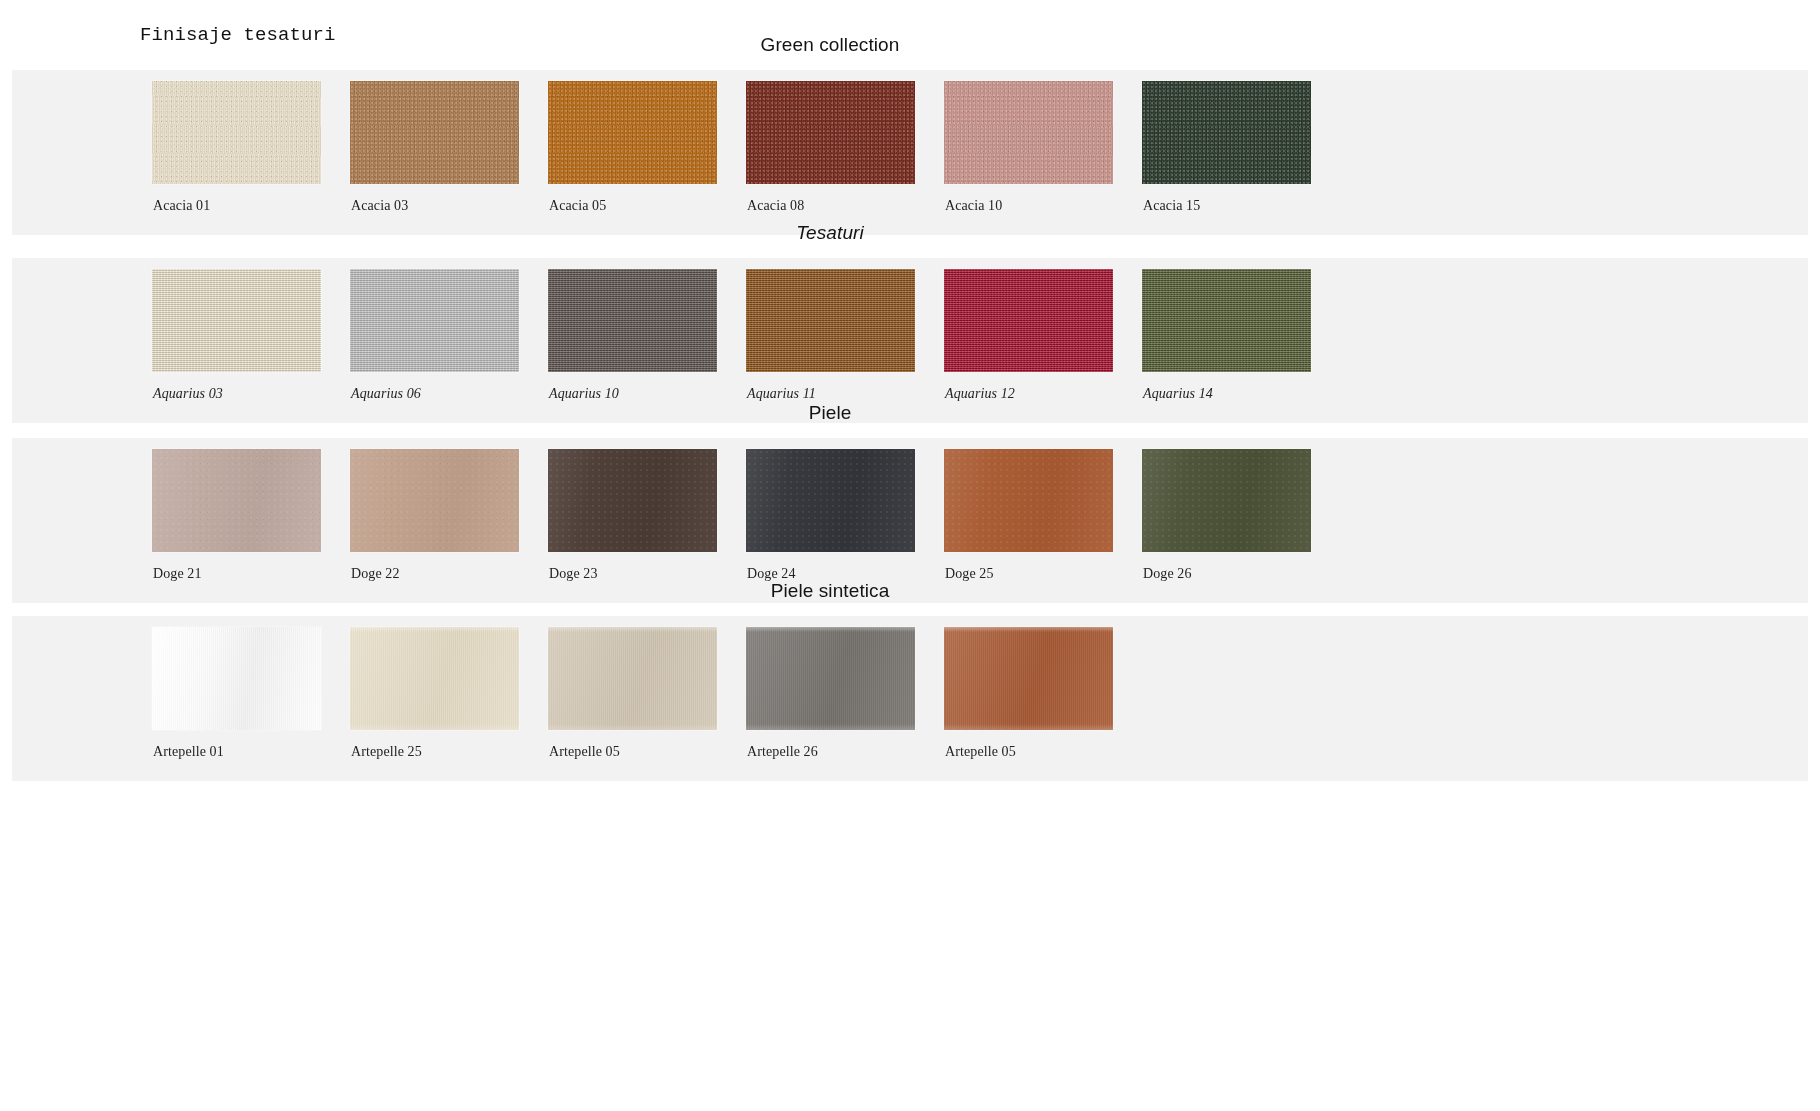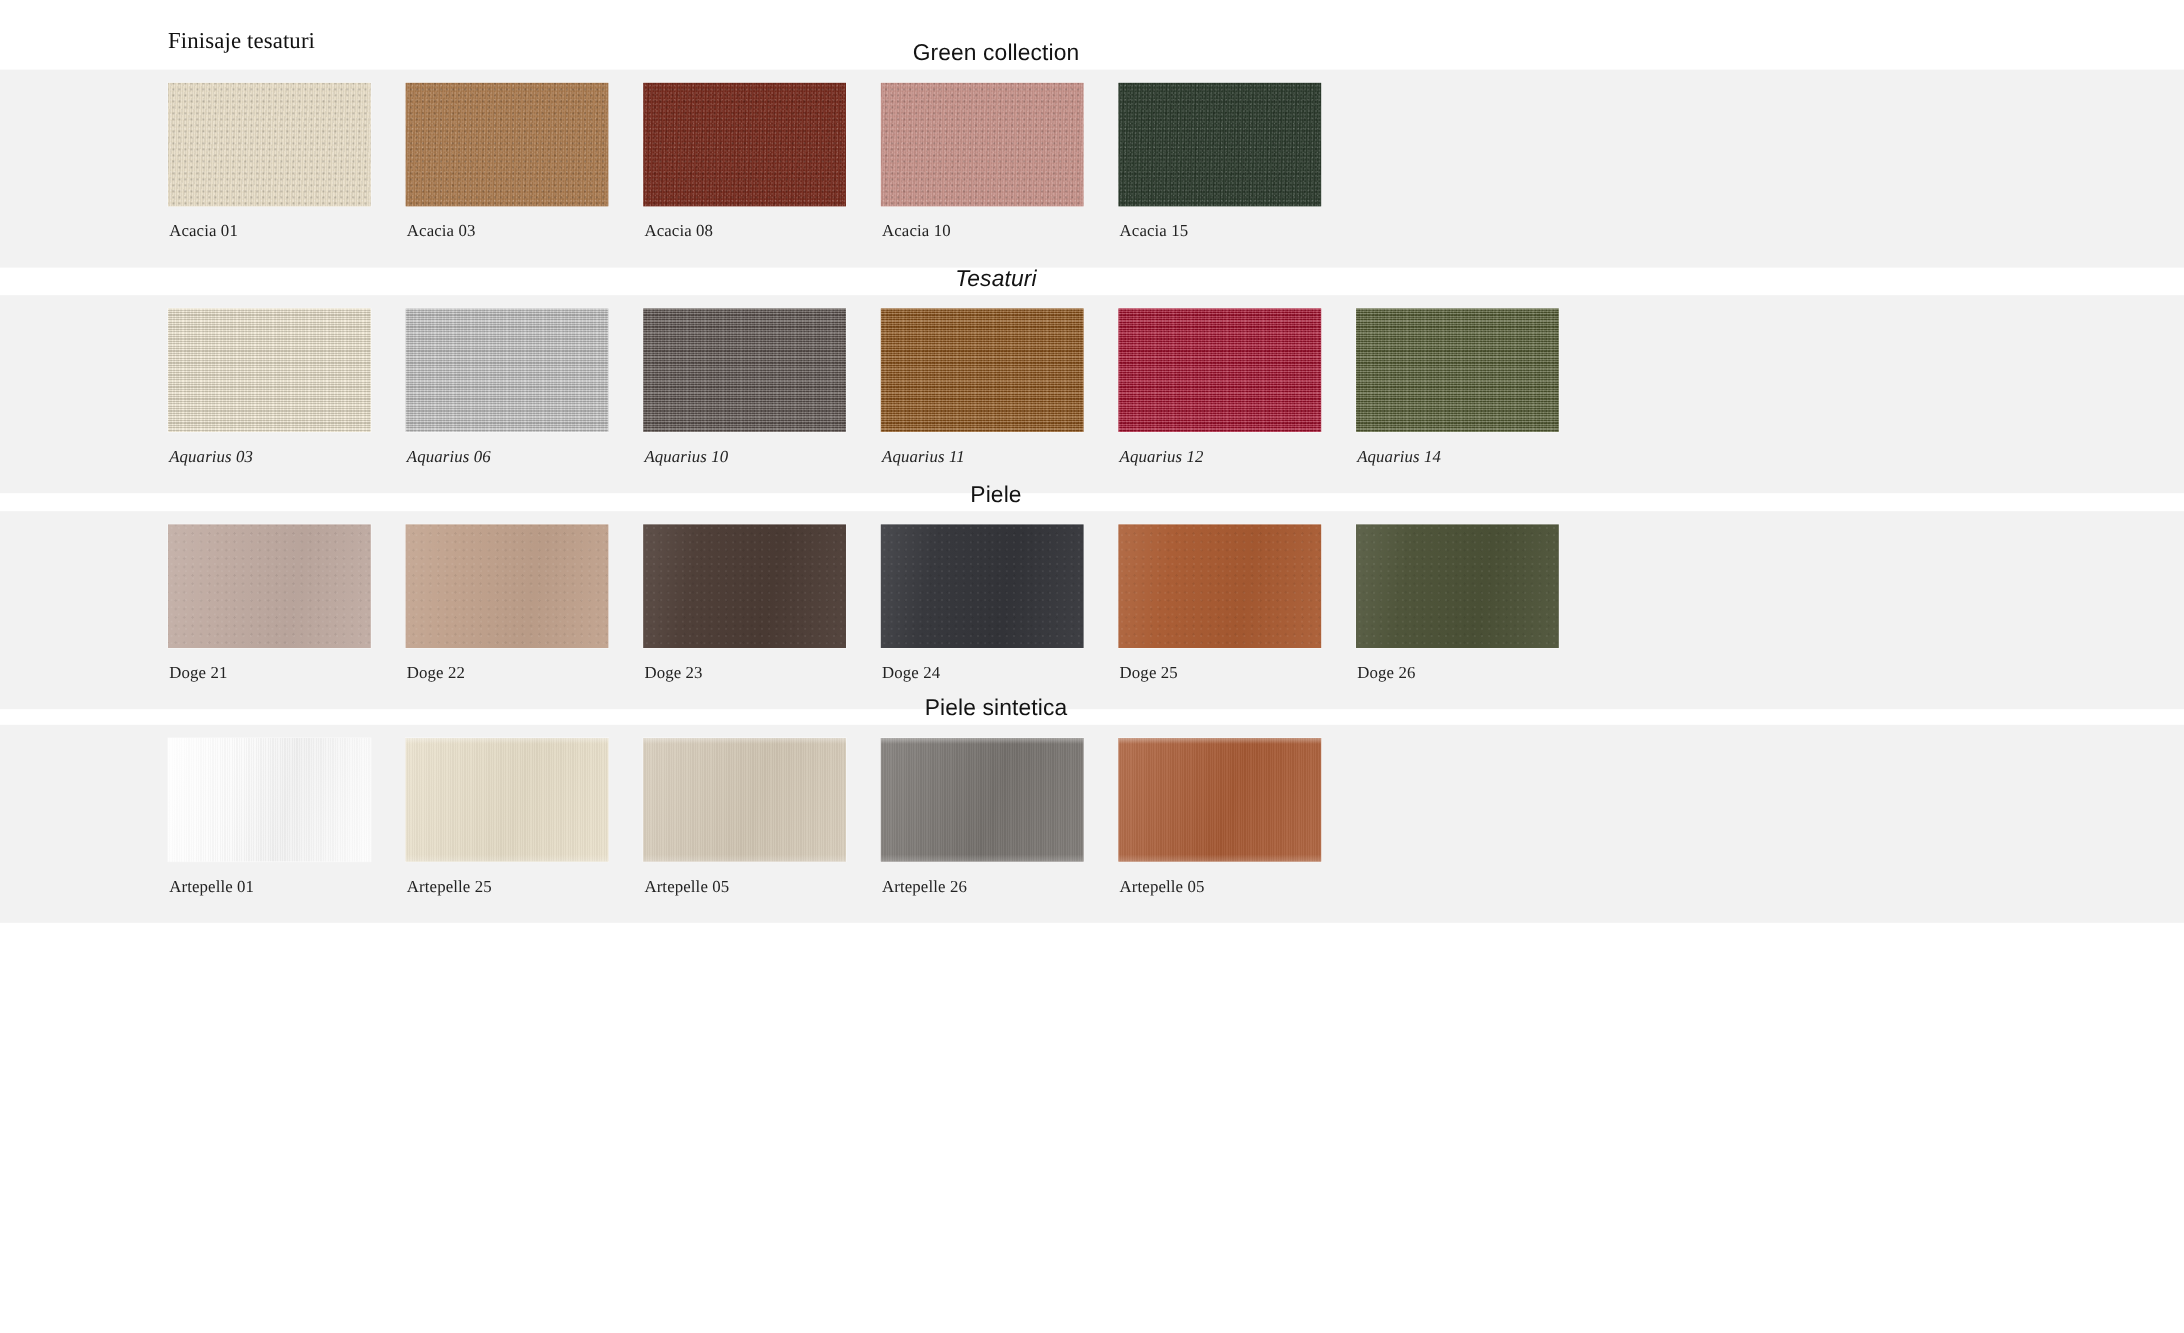--- a/index.html
+++ b/index.html
@@ -21,21 +21,21 @@
     position: relative;
     width: 1820px;
     height: 1111px;
   }
 
   
   .doc-title {
     position: absolute;
     left: 140px;
     top: 24px;
-    font-family: Liberation Serif, serif;
+    font-family: Liberation Mono, monospace;
     font-size: 19px;
     font-weight: 400;
     letter-spacing: 0.1px;
     color: #111111;
     white-space: nowrap;
   }
 
   
   .section {
     position: absolute;
@@ -52,21 +52,21 @@
     height: 26px;
     line-height: 26px;
     position: relative;
     left: -80px;
   }
 
   .band {
     position: relative;
     background: #f2f2f2;
     height: 165px;
-    margin: 0;
+    margin: 12px;
   }
   .band-inner {
     position: absolute;
     left: 140px;
     top: 0;
     display: flex;
     gap: 0;
   }
 
   .cell {
@@ -188,20 +188,26 @@
               <div class="label">Acacia 01</div>
             </div>
             <div class="cell">
               <div class="swatch-wrap">
                 <div class="swatch tex-boucle" style="background-color: rgb(168, 121, 78);"></div>
               </div>
               <div class="label">Acacia 03</div>
             </div>
             <div class="cell">
               <div class="swatch-wrap">
+                <div class="swatch tex-boucle" style="background-color: rgb(179, 104, 23);"></div>
+              </div>
+              <div class="label">Acacia 05</div>
+            </div>
+            <div class="cell">
+              <div class="swatch-wrap">
                 <div class="swatch tex-boucle" style="background-color: rgb(116, 41, 28);"></div>
               </div>
               <div class="label">Acacia 08</div>
             </div>
             <div class="cell">
               <div class="swatch-wrap">
                 <div class="swatch tex-boucle" style="background-color: rgb(197, 145, 137);"></div>
               </div>
               <div class="label">Acacia 10</div>
             </div>

